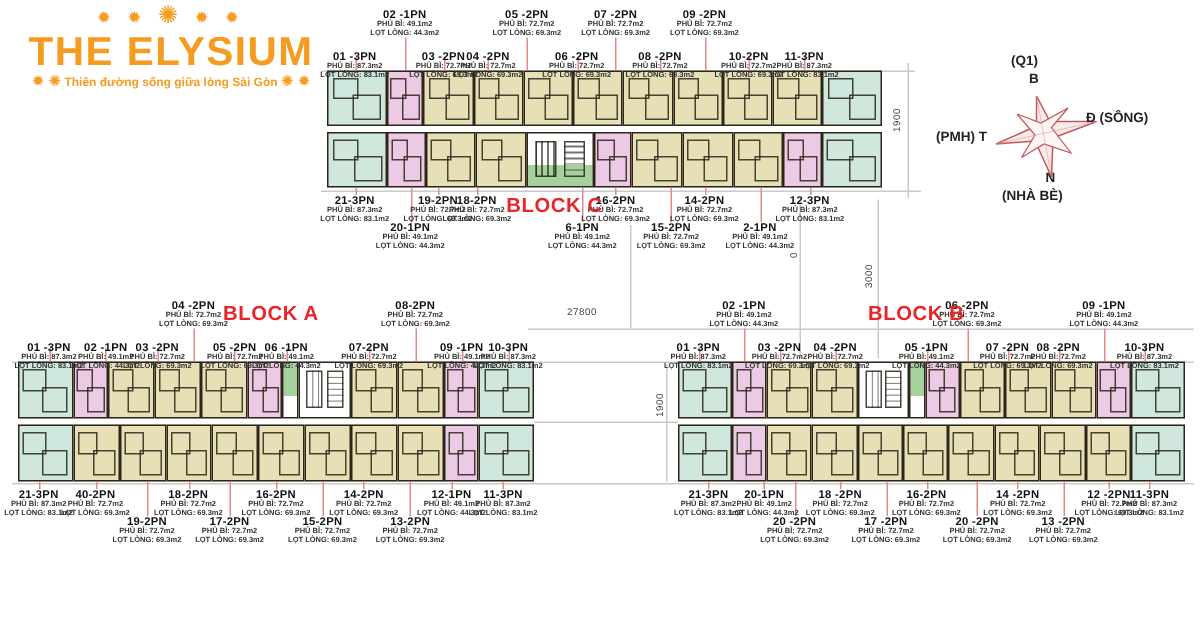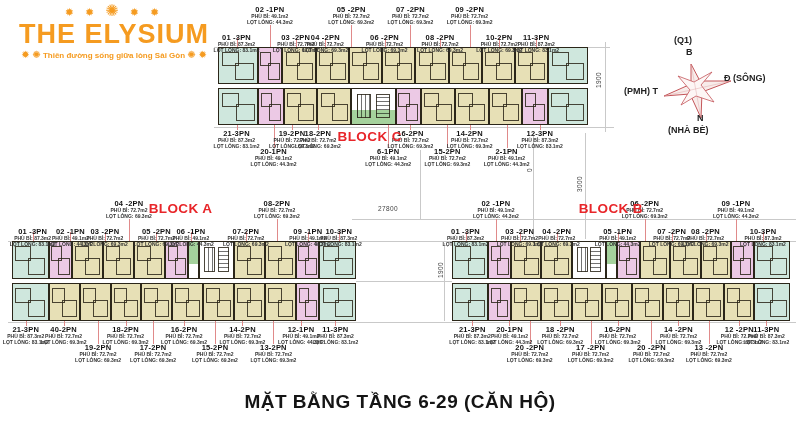--- a/index.html
+++ b/index.html
@@ -590,14 +590,13 @@
           <div class="leader r1" style="left: 93%;"></div>
           <div class="plabel r1" style="left: 93%;">
             <div class="pl-id">11-3PN</div>
             <div class="pl-a">PHỦ BÌ: 87.3m2</div>
             <div class="pl-a">LỌT LÒNG: 83.1m2</div>
           </div>
         </div>
       </div>
     </div>
 
-  <div class="plan-title">MẶT BẰNG TẦNG 6-29 (CĂN HỘ)</div>
 </div>
 
 </body></html>

